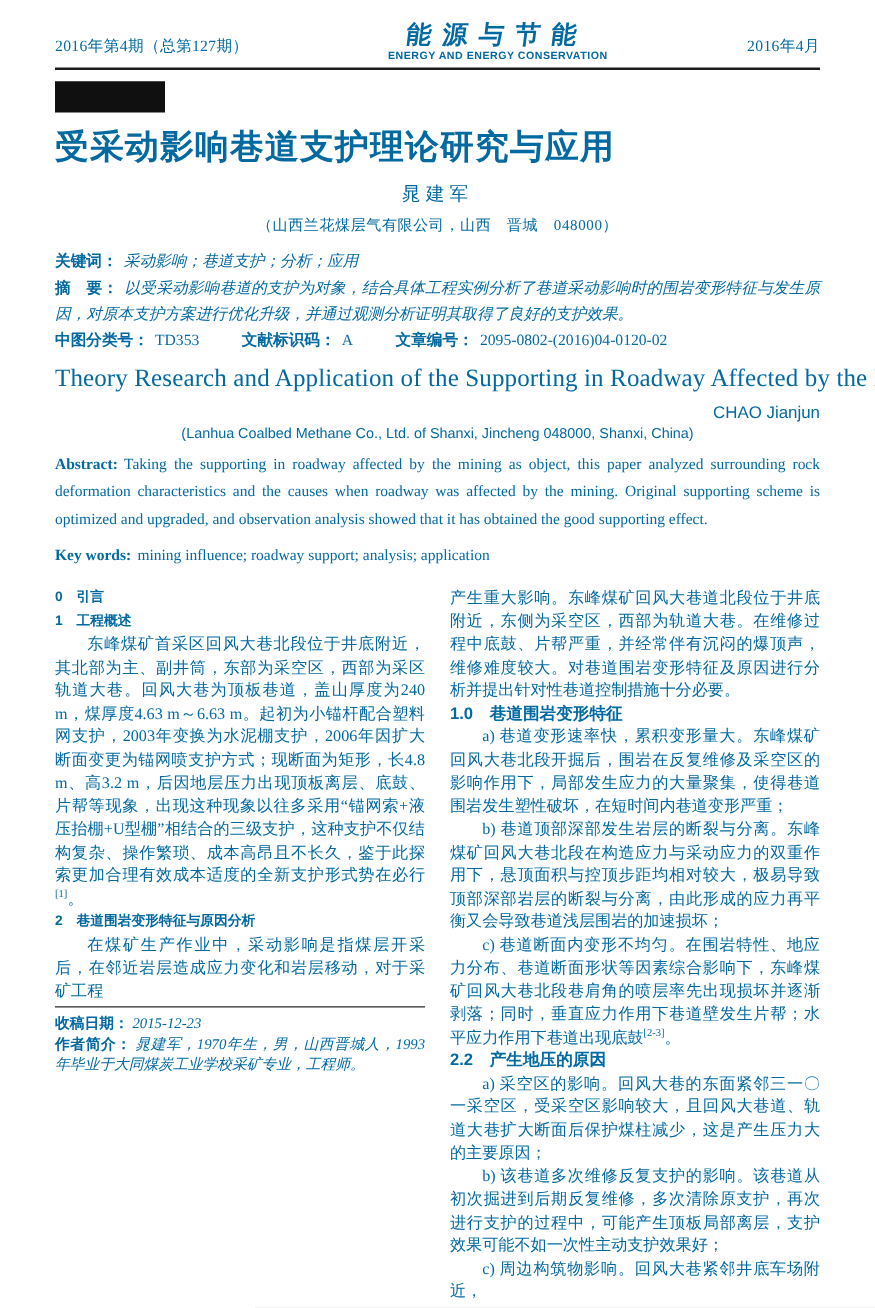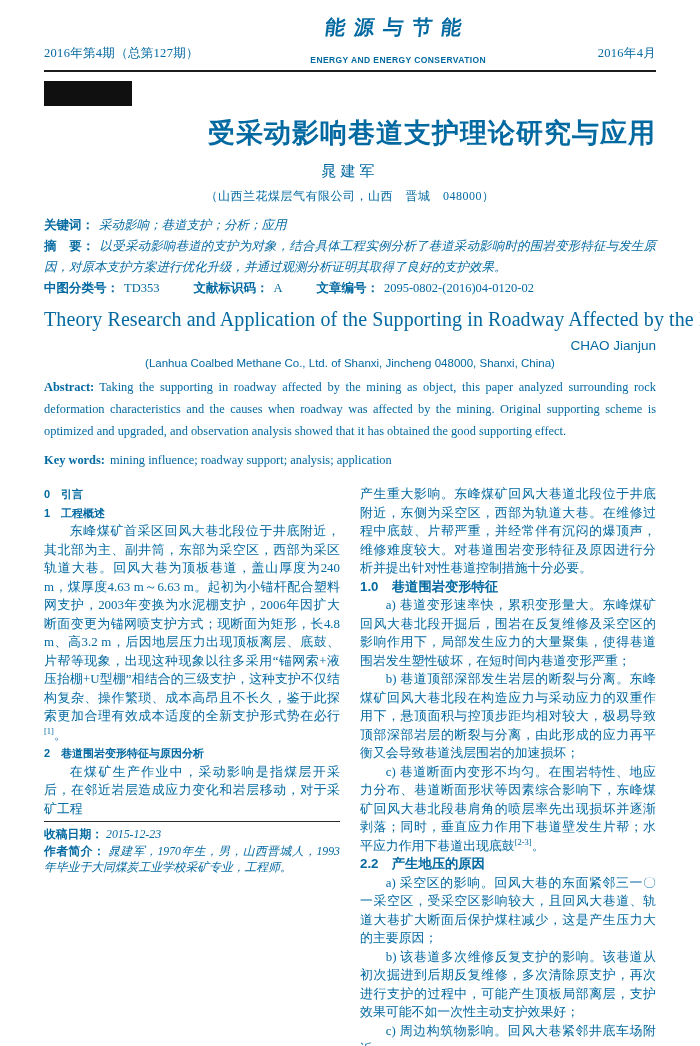--- a/index.html
+++ b/index.html
@@ -10,25 +10,25 @@
     overflow:hidden;
   }
   
   .header{display:flex;justify-content:space-between;align-items:flex-end;
     border-bottom:2px solid #1c1c1c;padding-bottom:5px;}
   .header-issue,.header-date{font-size:12.5px;padding-bottom:3px;letter-spacing:.3px;}
   .logo{text-align:center;line-height:1.1;}
   .logo-cn{font-size:20px;font-weight:bold;letter-spacing:9px;
     font-family:"DejaVu Serif",serif;transform:skewX(-7deg);}
   .logo-en{font-size:8.5px;font-weight:bold;letter-spacing:.4px;
-    font-family:"Liberation Sans","DejaVu Sans",sans-serif;margin-top:18px;}
+    font-family:"Liberation Sans","DejaVu Sans",sans-serif;margin-top:2px;}
   
   .redacted{width:88px;height:25px;background:#101010;margin-top:9px;}
   
-  .title-cn{margin:9px 0 0;text-align:right;font-size:27px;font-weight:bold;
+  .title-cn{margin:9px 0 0;text-align:left;font-size:27px;font-weight:bold;
     letter-spacing:1px;font-family:Liberation Mono, monospace;}
   .author-cn{text-align:center;font-size:15px;letter-spacing:4px;margin-top:11px;}
   .affil-cn{text-align:center;font-size:12px;margin-top:7px;letter-spacing:.5px;}
   
   .abstract-block{margin-top:10px;font-size:12.5px;line-height:1.68;}
   .abstract-block p{margin:0;text-align:justify;}
   .label{font-weight:bold;font-family:"Liberation Sans","DejaVu Sans",sans-serif;
     font-style:normal;margin-right:5px;}
   .kaiti{font-style:italic;}
   .upright{font-style:normal;}

